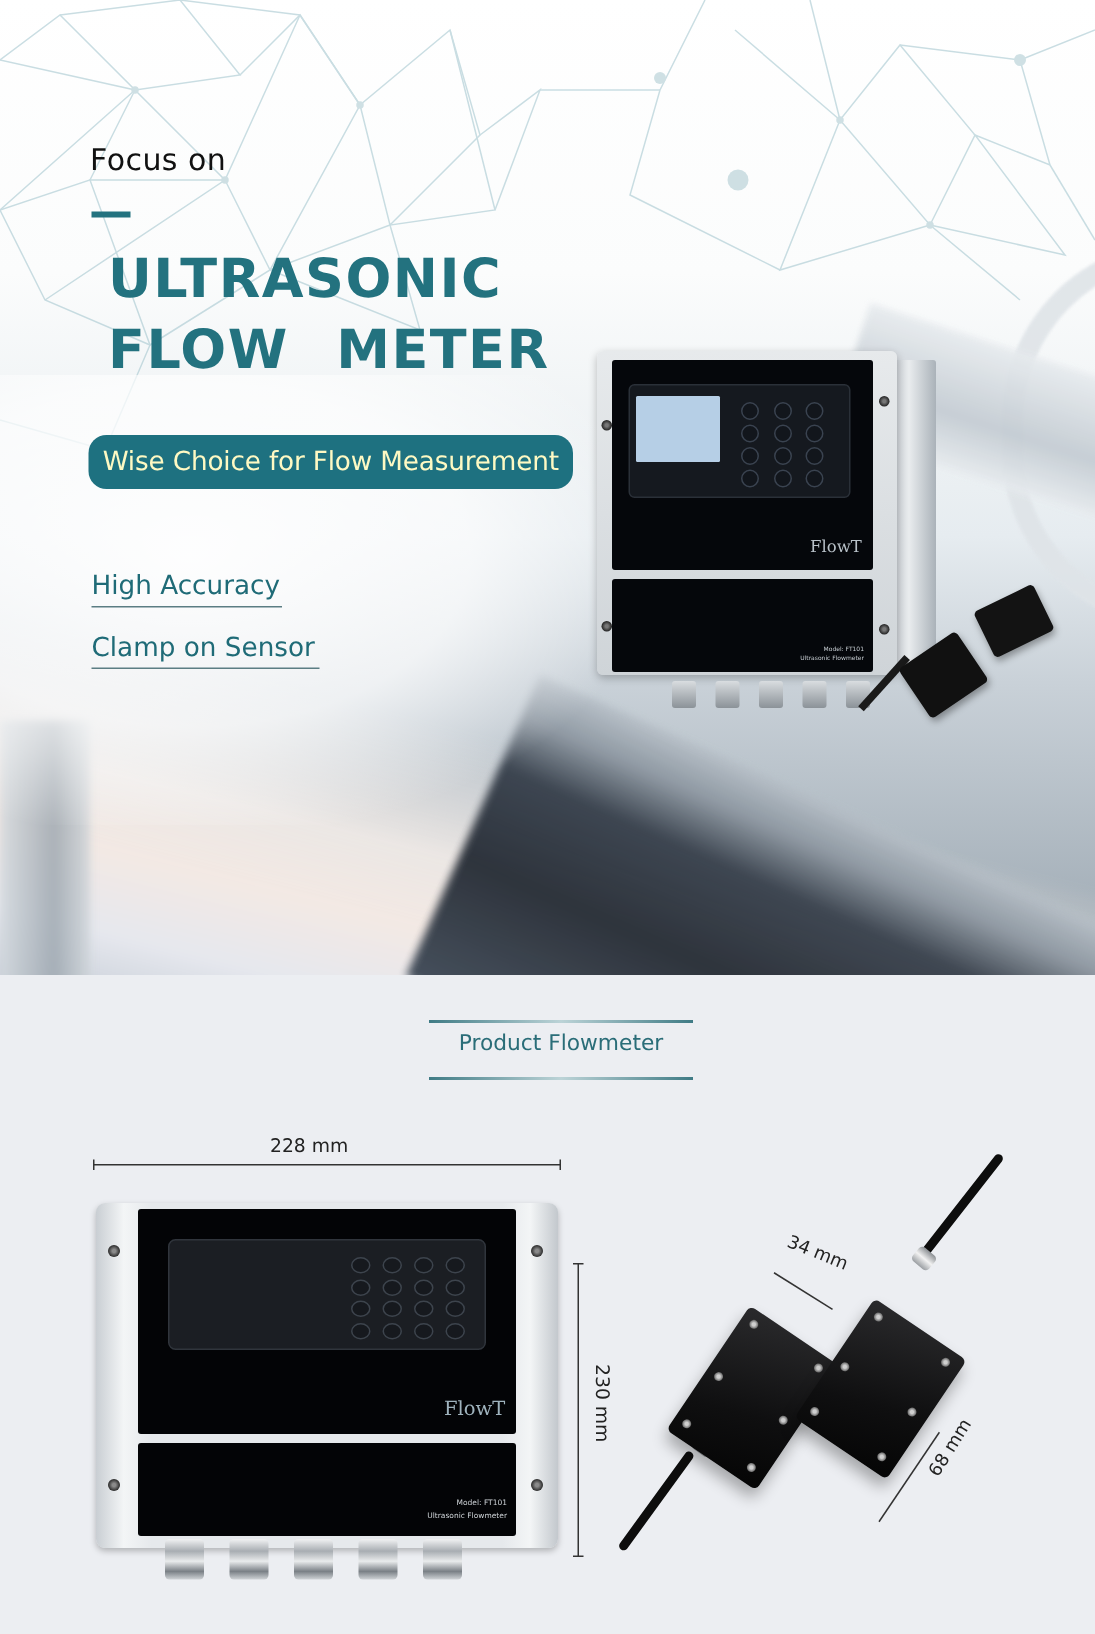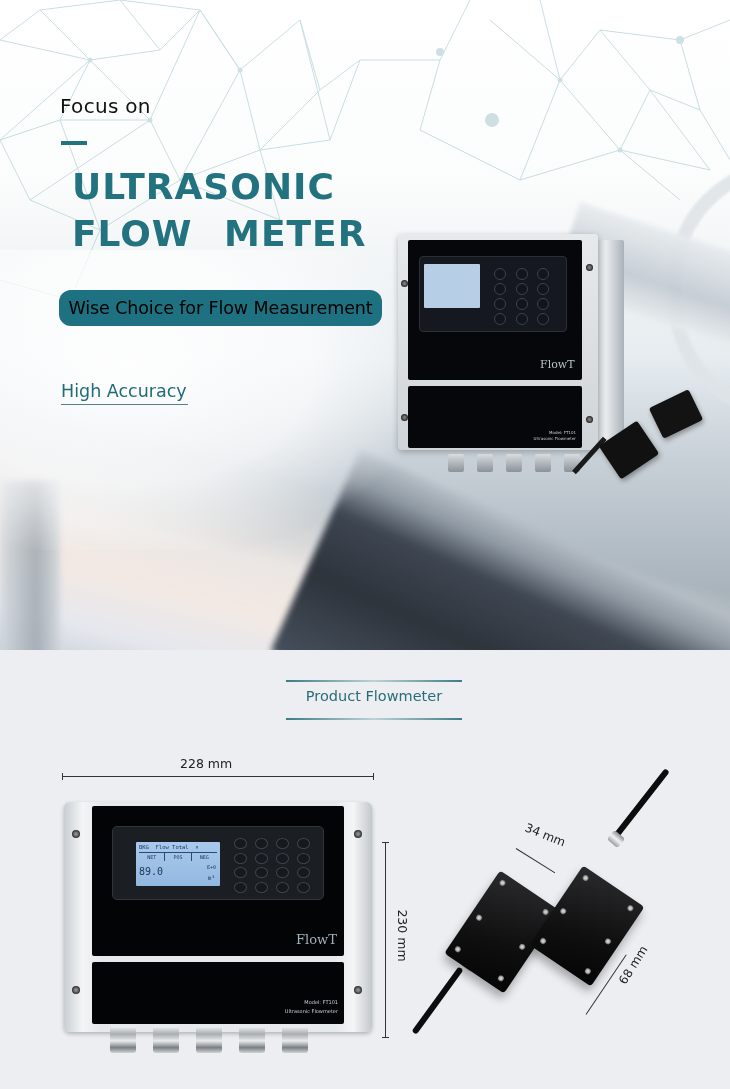--- a/index.html
+++ b/index.html
@@ -46,21 +46,21 @@
   }
 
   .focus-on { position: absolute; left: 60px; top: 94px; font-size: 20px; color: #111; letter-spacing: .3px; font-family: "DejaVu Sans", sans-serif; }
   .focus-dash { position: absolute; left: 61px; top: 141px; width: 26px; height: 4px; background: #23727f; }
   .title-line { position: absolute; left: 72px; font-size: 36px; font-weight: bold; color: #23727f; letter-spacing: 1px; font-family: "DejaVu Sans", sans-serif; }
   .title-1 { top: 166px; }
   .title-2 { top: 213px; word-spacing: 18px; }
 
   .pill {
     position: absolute; left: 59px; top: 290px; width: 323px; height: 36px; border-radius: 12px;
-    background: #1e7180; color: #000000; font-size: 17.5px; line-height: 36px; text-align: center;
+    background: #1e7180; color: #fef9c3; font-size: 17.5px; line-height: 36px; text-align: center;
     font-family: "DejaVu Sans", sans-serif; letter-spacing: -.1px;
   }
 
   .feature { position: absolute; left: 61px; font-size: 17.5px; color: #1f6b77; padding-bottom: 3px; border-bottom: 1.5px solid #5b7d83; font-family: "DejaVu Sans", sans-serif; }
   .feature.f1 { top: 381px; width: 127px; }
   .feature.f2 { top: 422px; width: 152px; }
   .feature.f3 { top: 463px; width: 152px; }
 
   
   .meter-hero { position: absolute; left: 398px; top: 234px; width: 212px; height: 216px; }
@@ -177,20 +177,21 @@
   <div class="hero-fog"></div>
 
   <div class="focus-on">Focus on</div>
   <div class="focus-dash"></div>
   <div class="title-line title-1">ULTRASONIC</div>
   <div class="title-line title-2">FLOW METER</div>
 
   <div class="pill">Wise Choice for Flow Measurement</div>
 
   <div class="feature f1">High Accuracy</div>
+  <div class="feature f2">Clamp on Sensor</div>
 
   <div class="meter-hero">
     <div class="mh-side"></div>
     <div class="mh-body">
       <div class="mh-top"></div>
       <div class="mh-bot"></div>
       <div class="mh-lcdwrap"></div>
       <div class="mh-lcd"></div>
       <div class="mh-keys">
         <span></span>
@@ -235,31 +236,20 @@
   <div class="pp-line bot"></div>
 
   <div class="dim-h-label">228 mm</div>
   <div class="dim-h"></div>
 
   <div class="meter-big">
     <div class="mb-body">
       <div class="mb-top"></div>
       <div class="mb-bot"></div>
       <div class="mb-panel"></div>
-      <div class="mb-lcd">
-        <div class="lcd-head">BKG  Flow Total  ¤</div>
-        <div class="lcd-tabs">
-          <span>NET</span>
-          <span>POS</span>
-          <span>NEG</span>
-        </div>
-        <div class="lcd-val">89.0</div>
-        <div class="lcd-unit">E+0</div>
-        <div class="lcd-mark">m³</div>
-      </div>
       <div class="mb-keys">
         <span></span>
           <span></span>
           <span></span>
           <span></span>
         <span></span>
           <span></span>
           <span></span>
           <span></span>
         <span></span>

